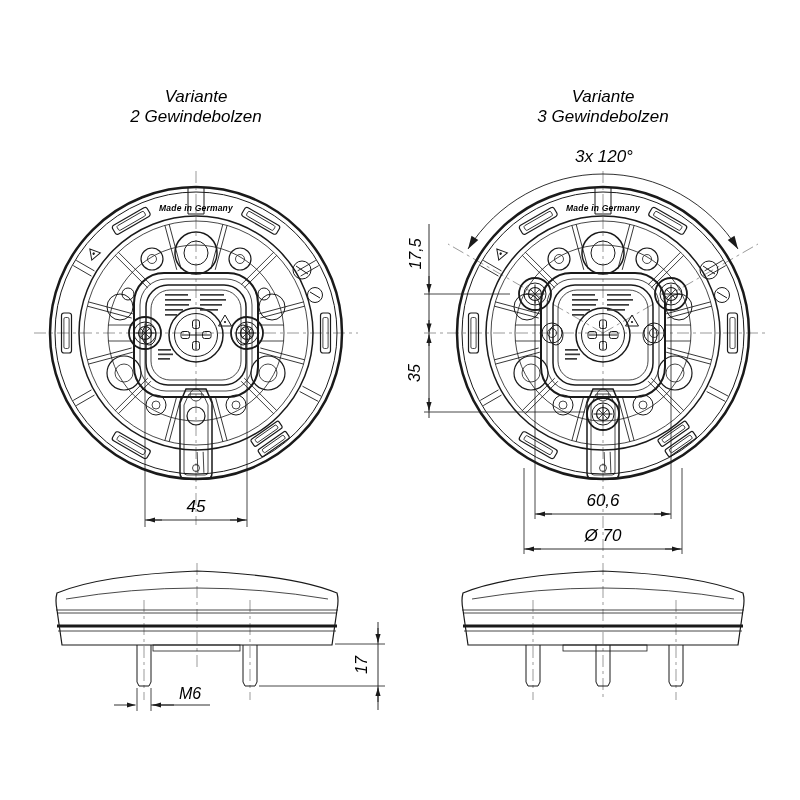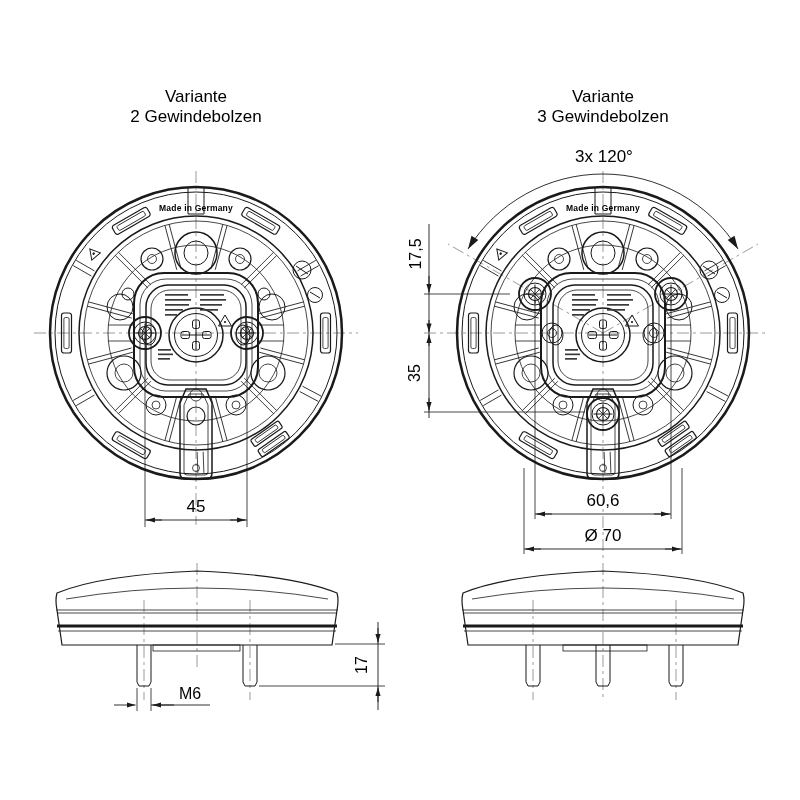--- a/index.html
+++ b/index.html
@@ -1,16 +1,16 @@
 <!DOCTYPE html>
 <html><head>
 <meta charset="utf-8">
 <style>
   html,body{margin:0;padding:0;background:#fff;}
-  .page{width:800px;height:788px;background:#fff;position:relative;font-family:"Liberation Sans",sans-serif;}
+  .page{width:800px;height:788px;background:#fff;position:relative;font-family:"Liberation Sans",sans-serif;font-style:italic;}
   svg{display:block;}
   .s08{stroke:#1a1a1a;stroke-width:.8;fill:none}
   .s10{stroke:#1a1a1a;stroke-width:1;fill:none}
   .s12{stroke:#1a1a1a;stroke-width:1.2;fill:none}
   .s15{stroke:#1a1a1a;stroke-width:1.5;fill:none}
   .s18{stroke:#1a1a1a;stroke-width:1.8;fill:none}
   .s20{stroke:#1a1a1a;stroke-width:2;fill:none}
   .s25{stroke:#1a1a1a;stroke-width:2.5;fill:none}
   .s30{stroke:#1a1a1a;stroke-width:3;fill:none}
   .cl{stroke:#909090;stroke-width:.9;fill:none;stroke-dasharray:12 4 3 4}

